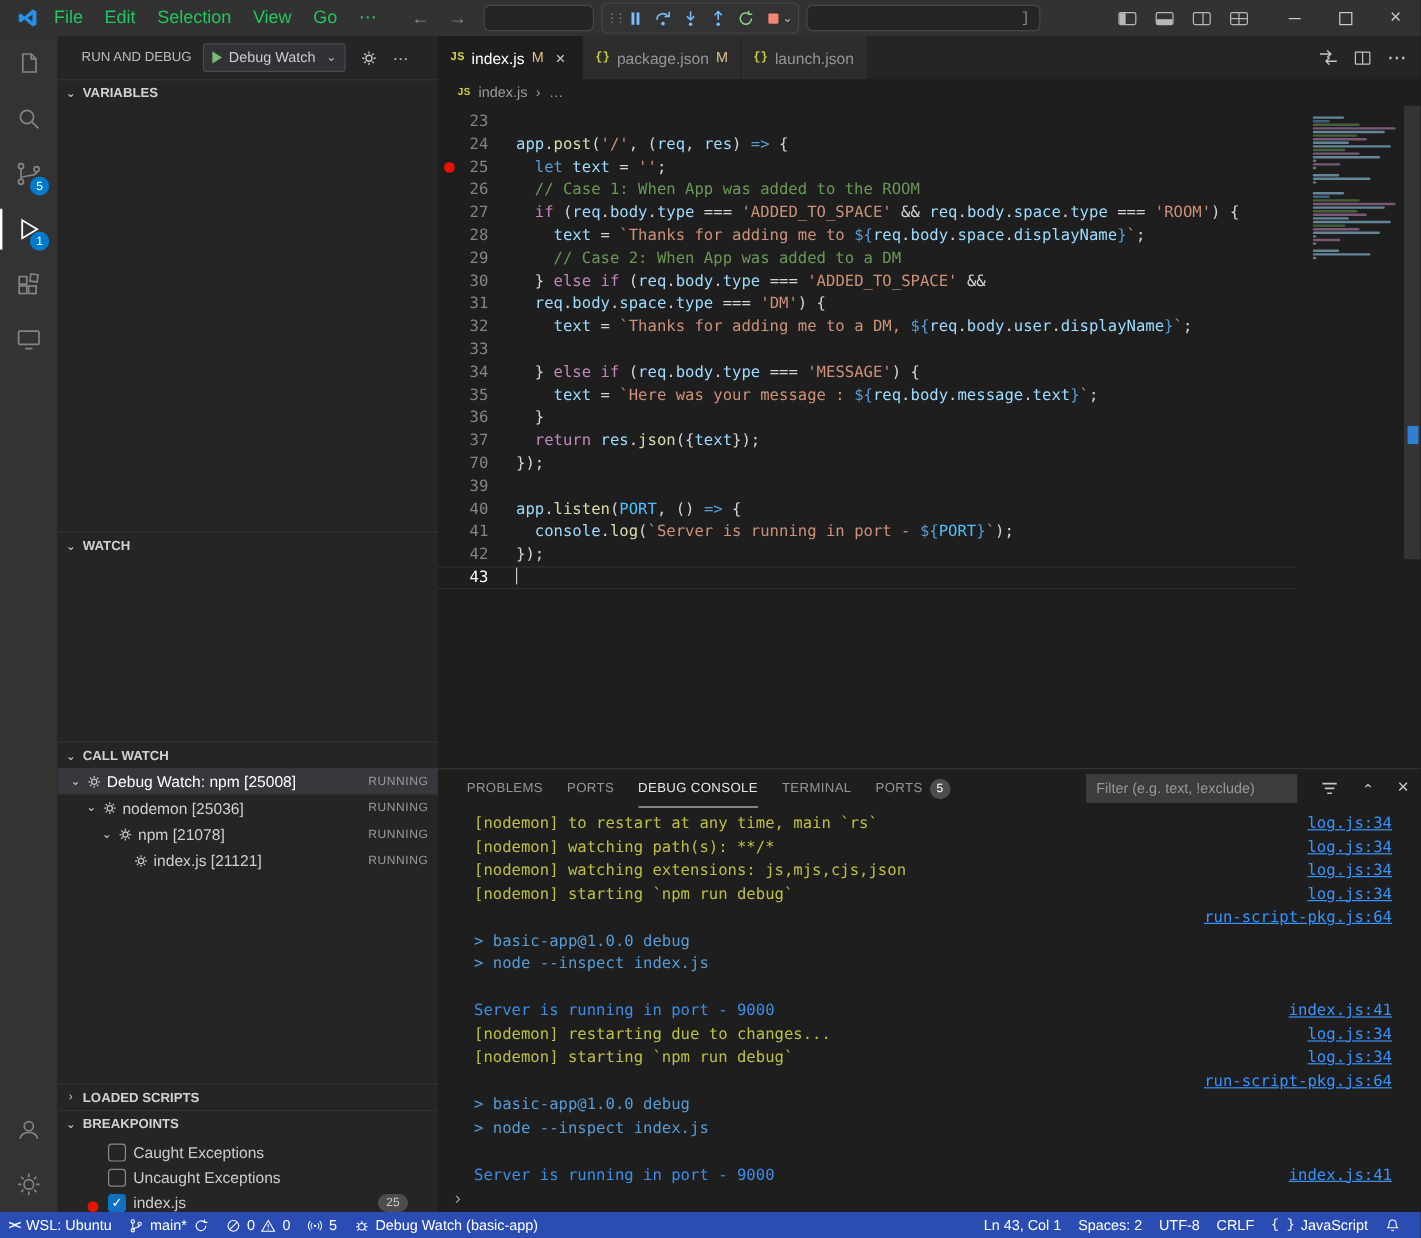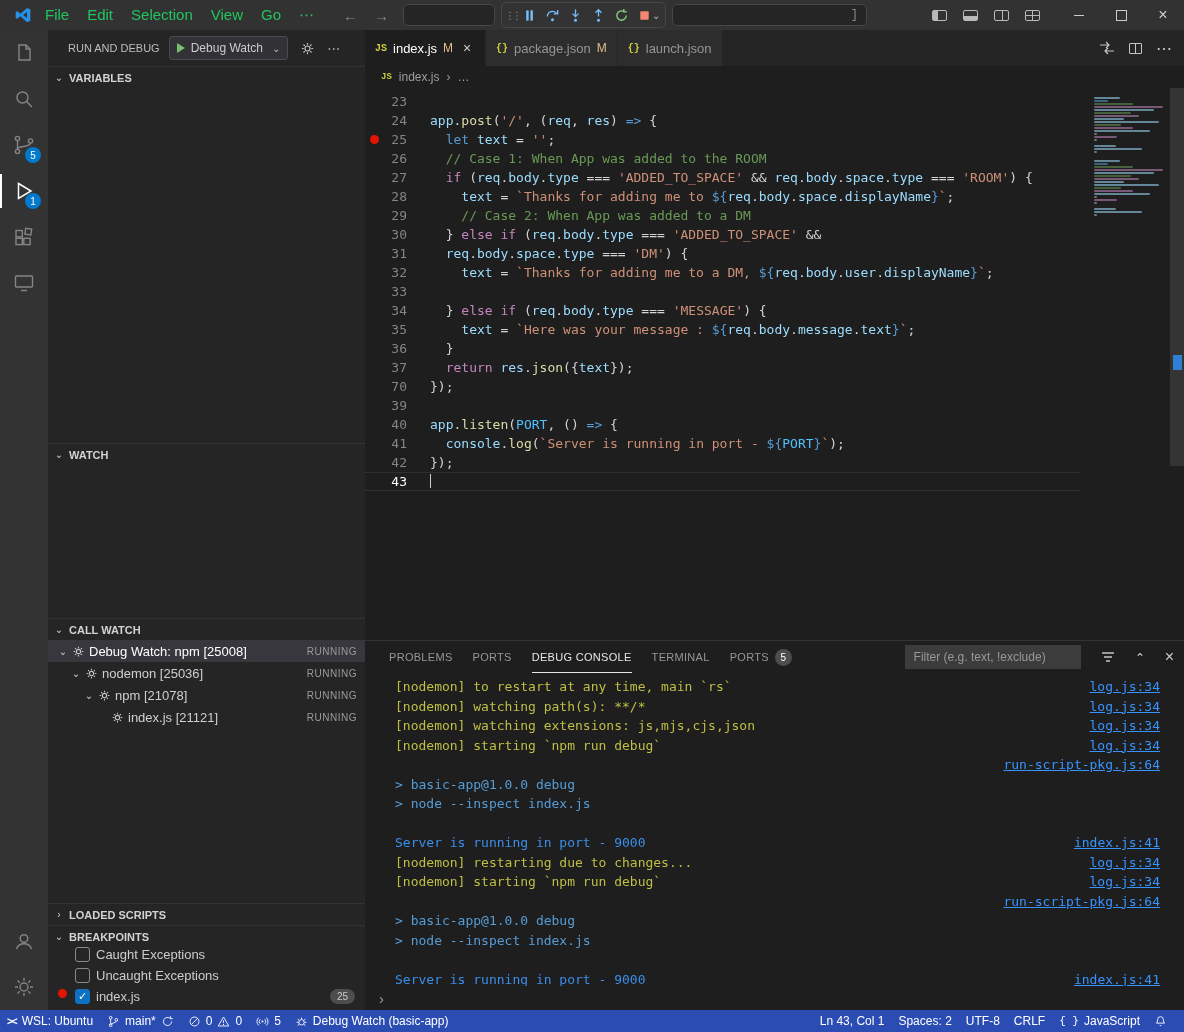--- a/index.html
+++ b/index.html
@@ -58,21 +58,21 @@
     font-size:11px; font-weight:700; color:#d2d2d2; border-top:1px solid #323234; }
   .twisty { width:14px; text-align:center; font-size:10px; font-weight:400; color:#cccccc; }
   .fill-a { height:355px; flex:none; }
   .fill-b { height:153px; flex:none; }
   .fill-c { flex:1; }
   .cs-row { height:22px; flex:none; display:flex; align-items:center; color:#cfcfcf; white-space:nowrap; }
   .cs-row.selected { background:#37373d; color:#ffffff; }
   .cs-label { margin-left:3px; overflow:hidden; text-overflow:ellipsis; }
   .cs-status { margin-left:auto; padding-right:8px; font-size:10px; color:#9b9b9b; letter-spacing:.5px; flex:none; }
   .sess-icon { display:flex; width:16px; justify-content:center; flex:none; }
-  .bp-row { height:21px; flex:none; display:flex; align-items:flex-start; gap:6px; padding:0 10px; }
+  .bp-row { height:21px; flex:none; display:flex; align-items:flex-end; gap:6px; padding:0 25px; }
   .dotslot { width:11px; flex:none; display:flex; }
   .bp-dot { width:9px; height:9px; border-radius:50%; background:#e51400; }
   .cbx { width:15px; height:15px; flex:none; border:1px solid #8a8a8a; border-radius:3px; display:flex;
     align-items:center; justify-content:center; font-size:11px; color:#fff; }
   .cbx.on { background:#0e70c0; border-color:#0e70c0; }
   .bp-badge { margin-left:auto; background:#4d4d4d; color:#cccccc; font-size:10px; border-radius:9px; padding:2px 7px; }
 
   
   .editorcol { flex:1; display:flex; flex-direction:column; background:#1e1e1e; min-width:0; }
   .tabbar { height:36px; background:#252526; display:flex; align-items:stretch; flex:none; }

